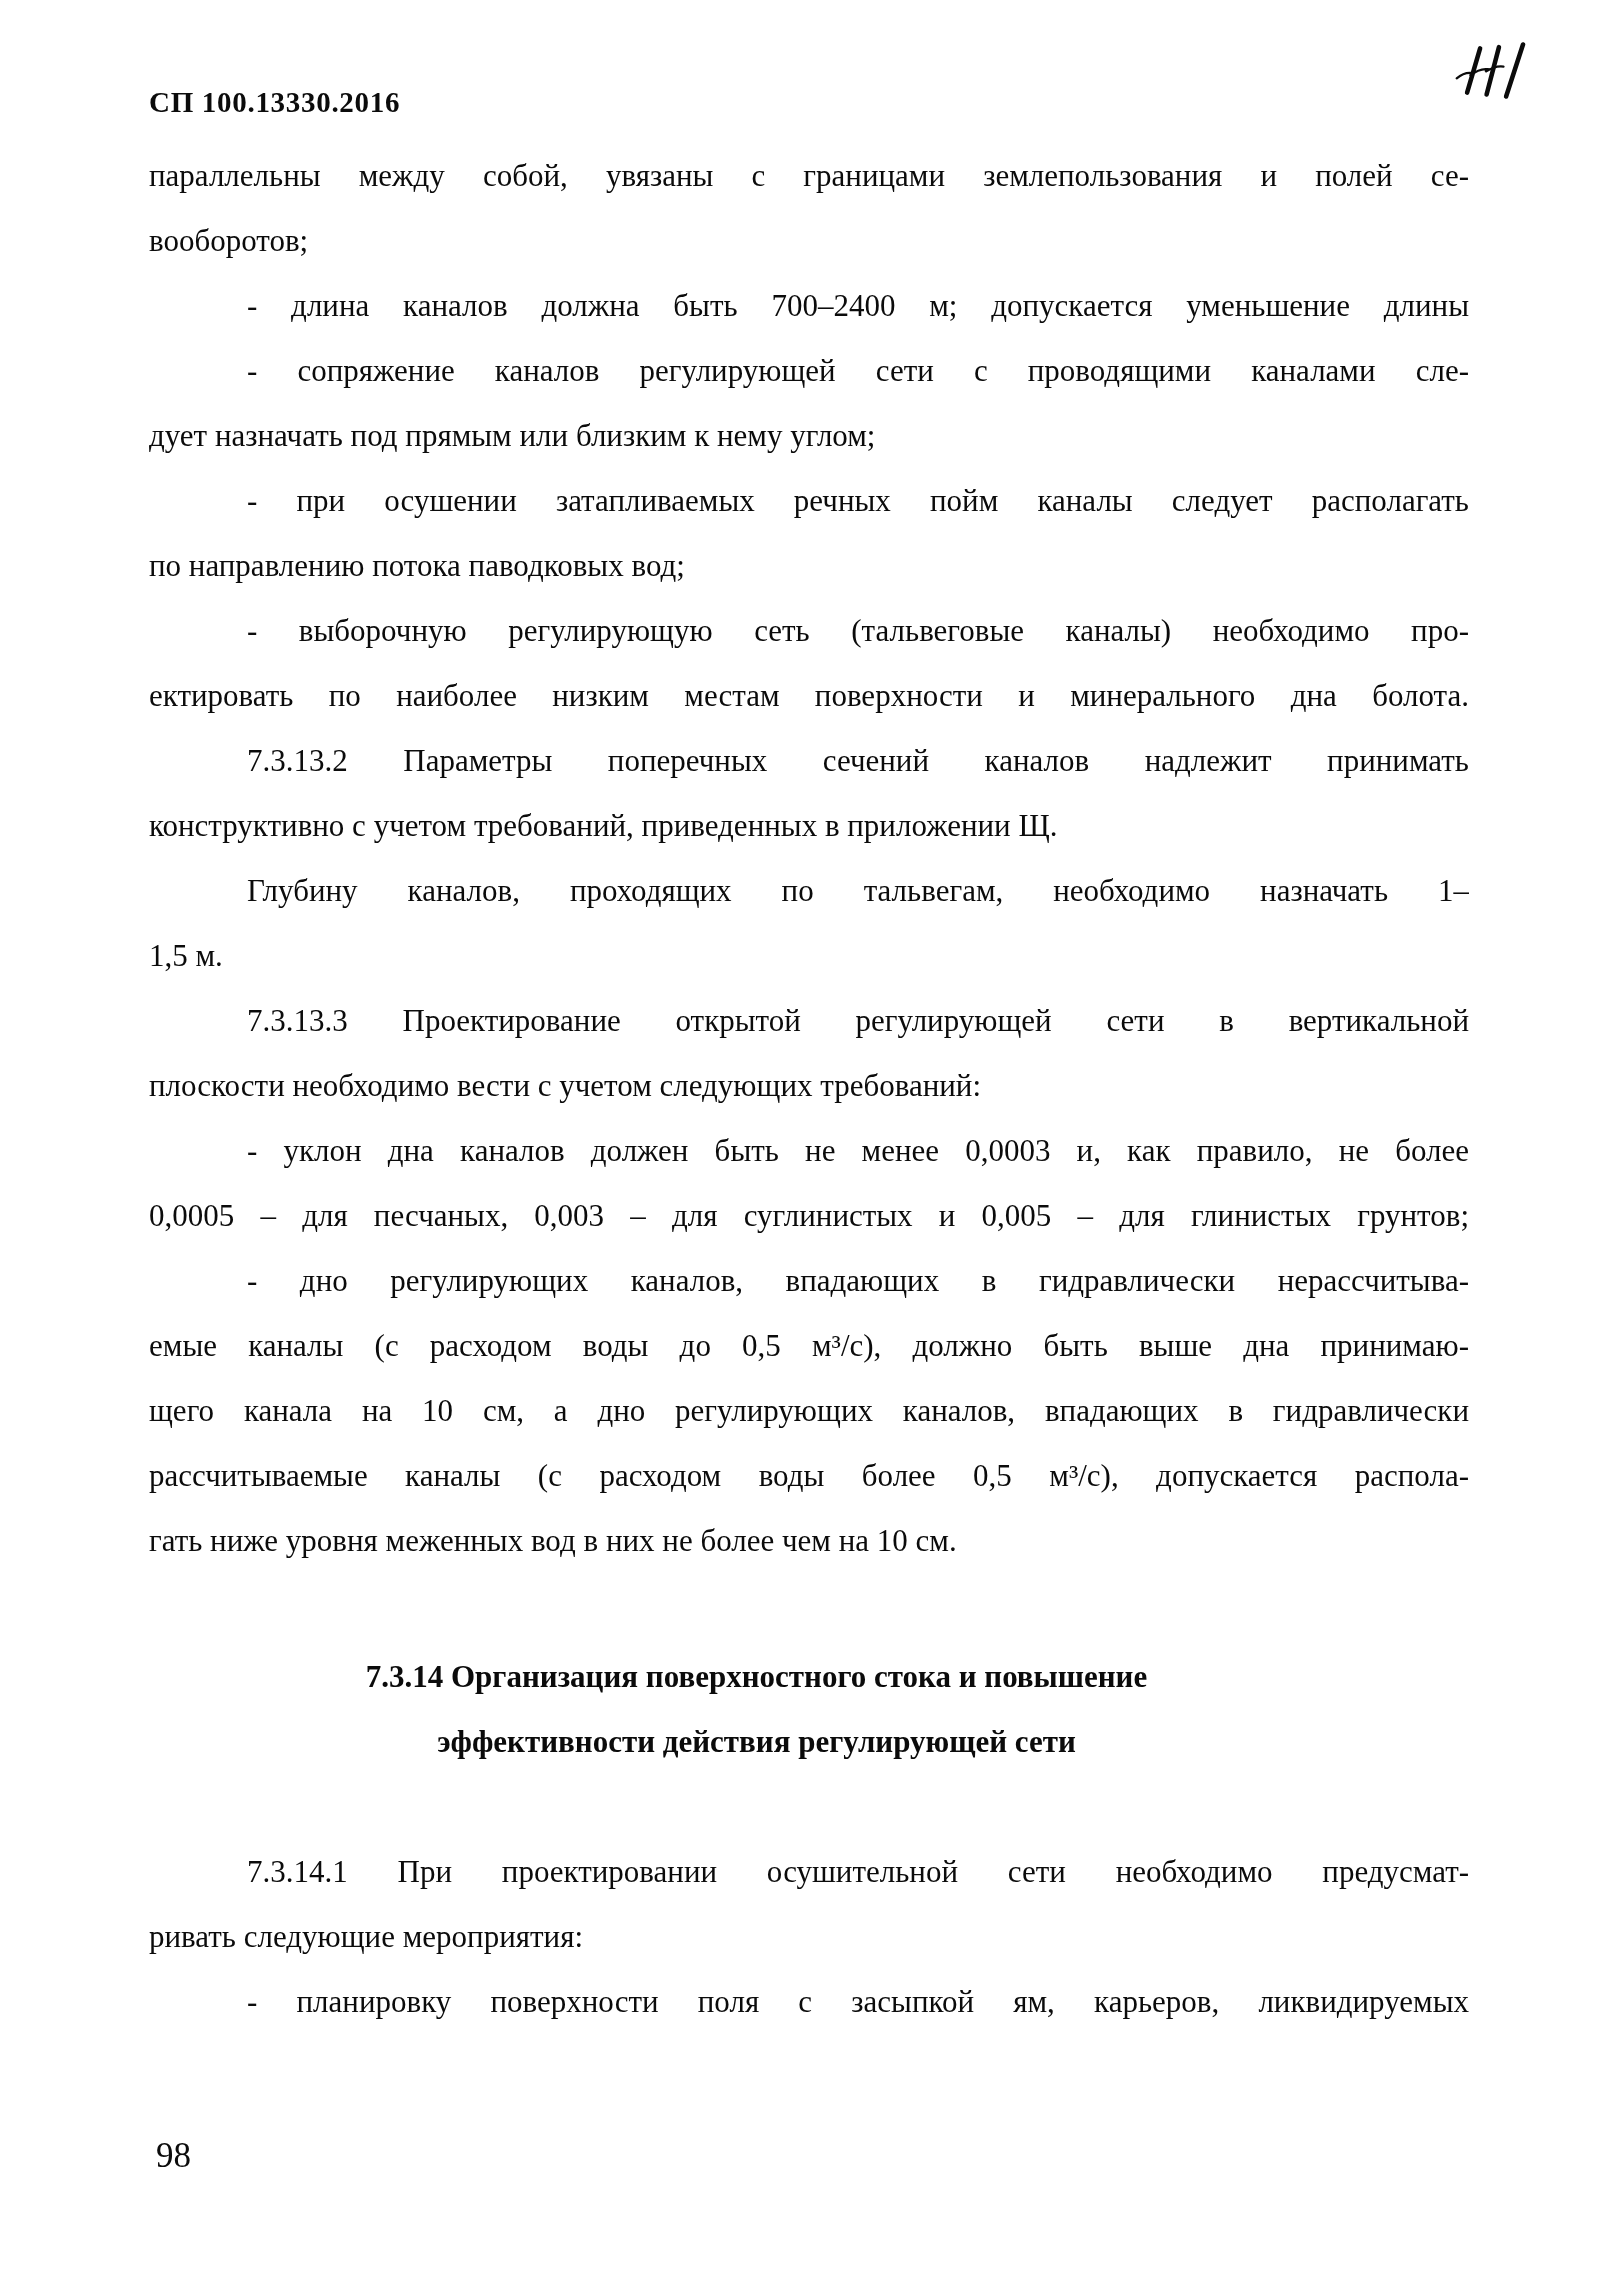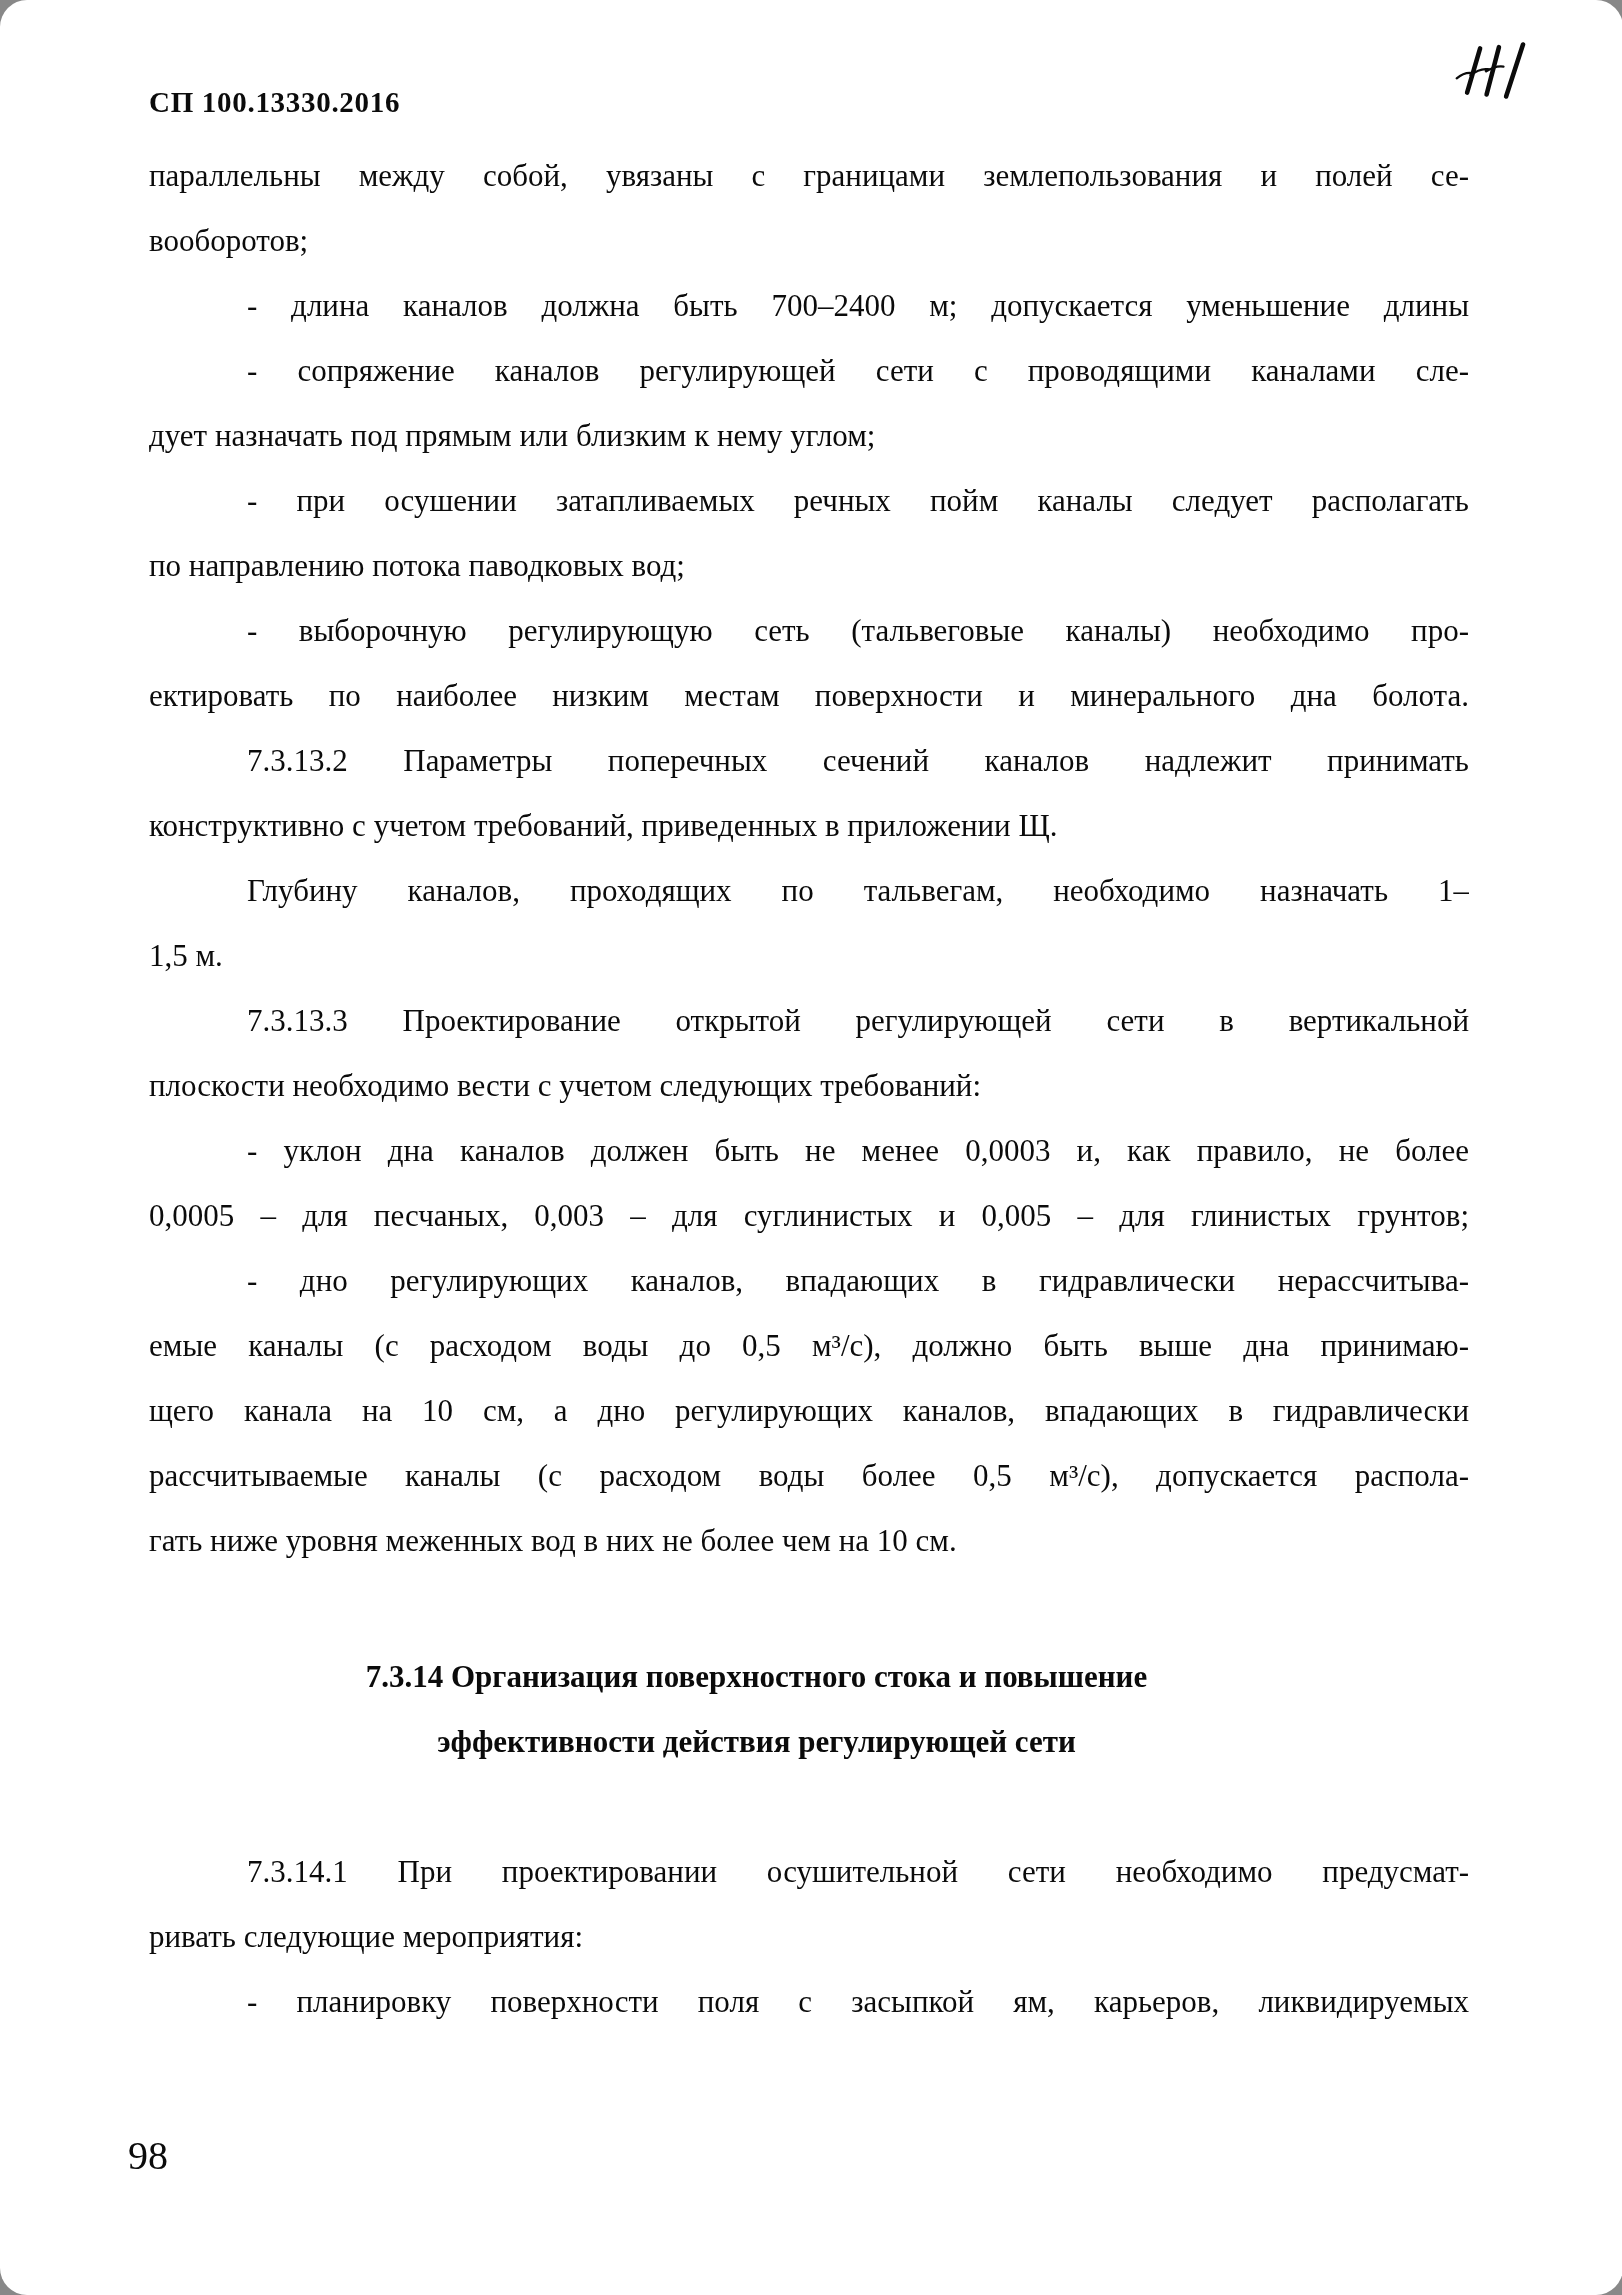--- a/index.html
+++ b/index.html
@@ -8,21 +8,20 @@
   }
   html,body{margin:0;padding:0;background:#888;}
   .page{
     position:relative;
     width:1623px;
     height:2295px;
     background:var(--paper);
     font-family:"Liberation Serif","DejaVu Serif",serif;
     color:var(--ink);
     overflow:hidden;
-    border-radius:27px;
   }
   .doc-code{
     position:absolute;
     left:149px;
     top:86px;
     font-size:29px;
     font-weight:700;
     letter-spacing:0.7px;
     white-space:nowrap;
   }
@@ -65,23 +64,23 @@
     font-weight:700;
   }
   .line.c{
     text-align:center;
     text-align-last:center;
     padding-right:105px;
     text-indent:0;
   }
   .page-number{
     position:absolute;
-    left:128px;
+    left:156px;
     top:2136px;
-    font-size:40px;
+    font-size:35px;
     line-height:39px;
   }
 </style>
 </head>
 <body>
 
 <div class="page">
 
   <span class="doc-code">СП 100.13330.2016</span>
 

